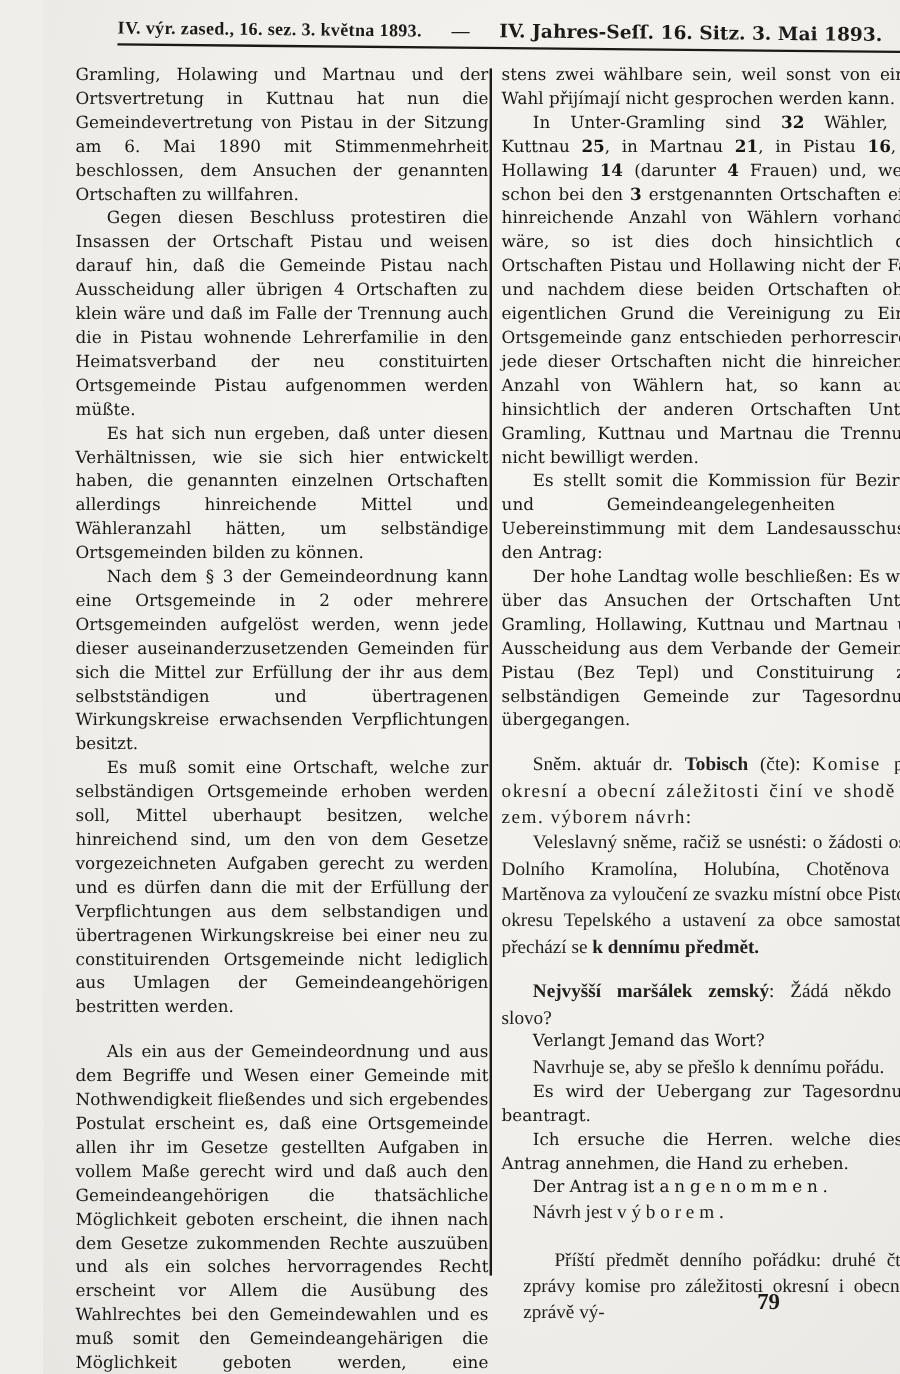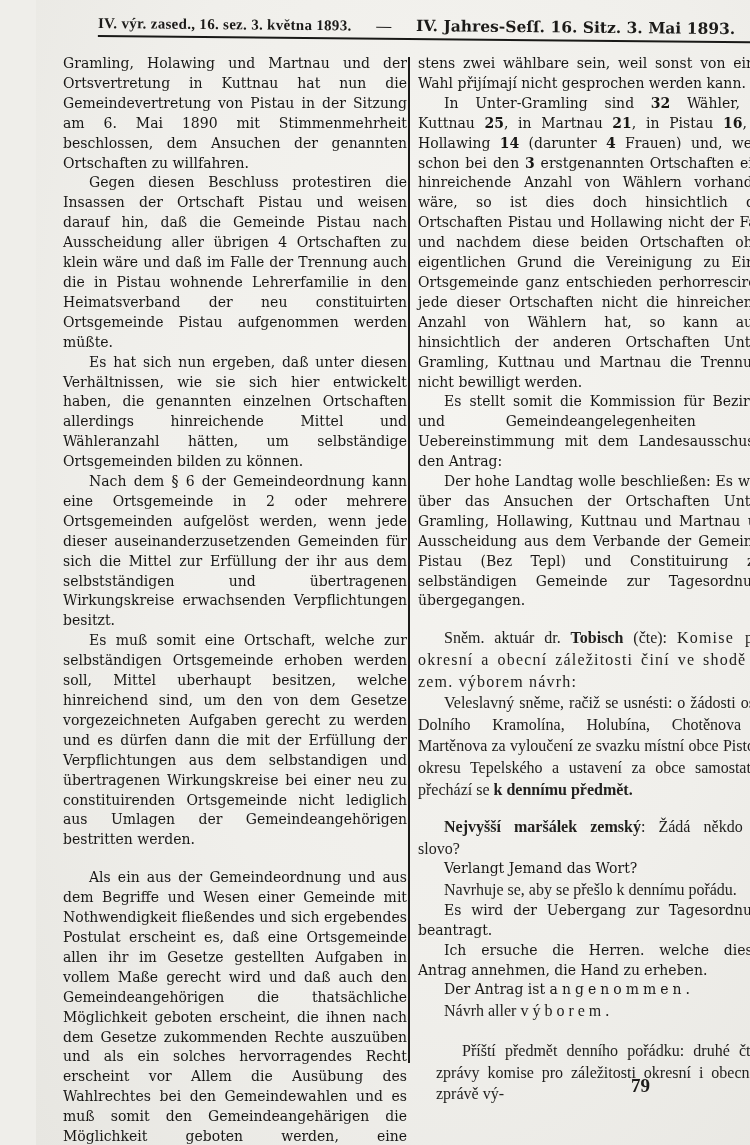--- a/index.html
+++ b/index.html
@@ -46,35 +46,35 @@
     </div>
     <div class="header-rule"></div>
   </div>
 
   <div class="divider"></div>
 
   <div class="col" id="col-left">
       <p class="para fraktur"><span class="seg-plain">Gramling, Holawing und Martnau und der Ortsvertretung in Kuttnau hat nun die Gemeindevertretung von Pistau in der Sitzung am 6. Mai 1890 mit Stimmenmehrheit beschlossen, dem Ansuchen der genannten Ortschaften zu willfahren.</span></p>
       <p class="para fraktur indent"><span class="seg-plain">Gegen diesen Beschluss protestiren die Insassen der Ortschaft Pistau und weisen darauf hin, daß die Gemeinde Pistau nach Ausscheidung aller übrigen 4 Ortschaften zu klein wäre und daß im Falle der Trennung auch die in Pistau wohnende Lehrerfamilie in den Heimatsverband der neu constituirten Ortsgemeinde Pistau aufgenommen werden müßte.</span></p>
       <p class="para fraktur indent"><span class="seg-plain">Es hat sich nun ergeben, daß unter diesen Verhältnissen, wie sie sich hier entwickelt haben, die genannten einzelnen Ortschaften allerdings hinreichende Mittel und Wähleranzahl hätten, um selbständige Ortsgemeinden bilden zu können.</span></p>
-      <p class="para fraktur indent"><span class="seg-plain">Nach dem § 6 der Gemeindeordnung kann eine Ortsgemeinde in 2 oder mehrere Ortsgemeinden aufgelöst werden, wenn jede dieser auseinanderzusetzenden Gemeinden für sich die Mittel zur Erfüllung der ihr aus dem selbstständigen und übertragenen Wirkungskreise erwachsenden Verpflichtungen besitzt.</span></p>
+      <p class="para fraktur indent"><span class="seg-plain">Nach dem § 3 der Gemeindeordnung kann eine Ortsgemeinde in 2 oder mehrere Ortsgemeinden aufgelöst werden, wenn jede dieser auseinanderzusetzenden Gemeinden für sich die Mittel zur Erfüllung der ihr aus dem selbstständigen und übertragenen Wirkungskreise erwachsenden Verpflichtungen besitzt.</span></p>
       <p class="para fraktur indent"><span class="seg-plain">Es muß somit eine Ortschaft, welche zur selbständigen Ortsgemeinde erhoben werden soll, Mittel uberhaupt besitzen, welche hinreichend sind, um den von dem Gesetze vorgezeichneten Aufgaben gerecht zu werden und es dürfen dann die mit der Erfüllung der Verpflichtungen aus dem selbstandigen und übertragenen Wirkungskreise bei einer neu zu constituirenden Ortsgemeinde nicht lediglich aus Umlagen der Gemeindeangehörigen bestritten werden.</span></p>
       <p class="para fraktur indent" style="margin-top: 18px;"><span class="seg-plain">Als ein aus der Gemeindeordnung und aus dem Begriffe und Wesen einer Gemeinde mit Nothwendigkeit fließendes und sich ergebendes Postulat erscheint es, daß eine Ortsgemeinde allen ihr im Gesetze gestellten Aufgaben in vollem Maße gerecht wird und daß auch den Gemeindeangehörigen die thatsächliche Möglichkeit geboten erscheint, die ihnen nach dem Gesetze zukommenden Rechte auszuüben und als ein solches hervorragendes Recht erscheint vor Allem die Ausübung des Wahlrechtes bei den Gemeindewahlen und es muß somit den Gemeindeangehärigen die Möglichkeit geboten werden, eine Entscheidung zu treffen, mittelst welcher man Denjnnigen, die gewählt werden können, den Vorzug dadurch gibt, daß man denselaen seine Stimme gibt; es müssen somit, wenn von einer Wahl überhaupt gesprochen werden kann, für jeden zu Wählenden minde-</span></p>
     </div>
   <div class="col" id="col-right">
       <p class="para fraktur"><span class="seg-plain">stens zwei wählbare sein, weil sonst von einer Wahl přijímají nicht gesprochen werden kann.</span></p>
       <p class="para fraktur indent"><span class="seg-plain">In Unter-Gramling sind </span><span class="seg-bold">32</span><span class="seg-plain"> Wähler, in Kuttnau </span><span class="seg-bold">25</span><span class="seg-plain">, in Martnau </span><span class="seg-bold">21</span><span class="seg-plain">, in Pistau </span><span class="seg-bold">16</span><span class="seg-plain">, in Hollawing </span><span class="seg-bold">14</span><span class="seg-plain"> (darunter </span><span class="seg-bold">4</span><span class="seg-plain"> Frauen) und, wenn schon bei den </span><span class="seg-bold">3</span><span class="seg-plain"> erstgenannten Ortschaften eine hinreichende Anzahl von Wählern vorhanden wäre, so ist dies doch hinsichtlich der Ortschaften Pistau und Hollawing nicht der Fall, und nachdem diese beiden Ortschaften ohne eigentlichen Grund die Vereinigung zu Einer Ortsgemeinde ganz entschieden perhorresciren, jede dieser Ortschaften nicht die hinreichende Anzahl von Wählern hat, so kann auch hinsichtlich der anderen Ortschaften Unter-Gramling, Kuttnau und Martnau die Trennung nicht bewilligt werden.</span></p>
       <p class="para fraktur indent"><span class="seg-plain">Es stellt somit die Kommission für Bezirks- und Gemeindeangelegenheiten in Uebereinstimmung mit dem Landesausschusse den Antrag:</span></p>
       <p class="para fraktur indent"><span class="seg-plain">Der hohe Landtag wolle beschließen: Es wird über das Ansuchen der Ortschaften Unter-Gramling, Hollawing, Kuttnau und Martnau um Ausscheidung aus dem Verbande der Gemeinde Pistau (Bez Tepl) und Constituirung zur selbständigen Gemeinde zur Tagesordnung übergegangen.</span></p>
       <p class="para antiqua indent" style="margin-top: 16px;"><span class="seg-plain">Sněm. aktuár dr. </span><span class="seg-bold">Tobisch</span><span class="seg-plain"> (čte): </span><span class="seg-spaced-light">Komise pro okresní a obecní záležitosti činí ve shodě se zem. výborem návrh:</span></p>
       <p class="para antiqua indent"><span class="seg-plain">Veleslavný sněme, račiž se usnésti: o žádosti osad Dolního Kramolína, Holubína, Chotěnova a Martěnova za vyloučení ze svazku místní obce Pistova okresu Tepelského a ustavení za obce samostatné, přechází se </span><span class="seg-bold">k dennímu předmět.</span></p>
       <p class="para antiqua indent" style="margin-top: 16px;"><span class="seg-bold">Nejvyšší maršálek zemský</span><span class="seg-plain">: Žádá někdo za slovo?</span></p>
       <p class="para fraktur indent"><span class="seg-plain">Verlangt Jemand das Wort?</span></p>
       <p class="para antiqua indent"><span class="seg-plain">Navrhuje se, aby se přešlo k dennímu pořádu.</span></p>
       <p class="para fraktur indent"><span class="seg-plain">Es wird der Uebergang zur Tagesordnung beantragt.</span></p>
       <p class="para fraktur indent"><span class="seg-plain">Ich ersuche die Herren. welche diesen Antrag annehmen, die Hand zu erheben.</span></p>
       <p class="para fraktur indent"><span class="seg-plain">Der Antrag ist </span><span class="seg-spaced">angenommen.</span></p>
-      <p class="para antiqua indent"><span class="seg-plain">Návrh aller </span><span class="seg-spaced">výborem.</span></p>
+      <p class="para antiqua indent"><span class="seg-plain">Návrh jest </span><span class="seg-spaced">výborem.</span></p>
       <p class="para antiqua indent block-indent" style="margin-top: 18px;"><span class="seg-plain">Příští předmět denního pořádku: druhé čtení zprávy komise pro záležitosti okresní i obecní o zprávě vý-</span></p>
     </div>
 
   <div class="folio">79</div>
 </div>
 
 </body></html>

